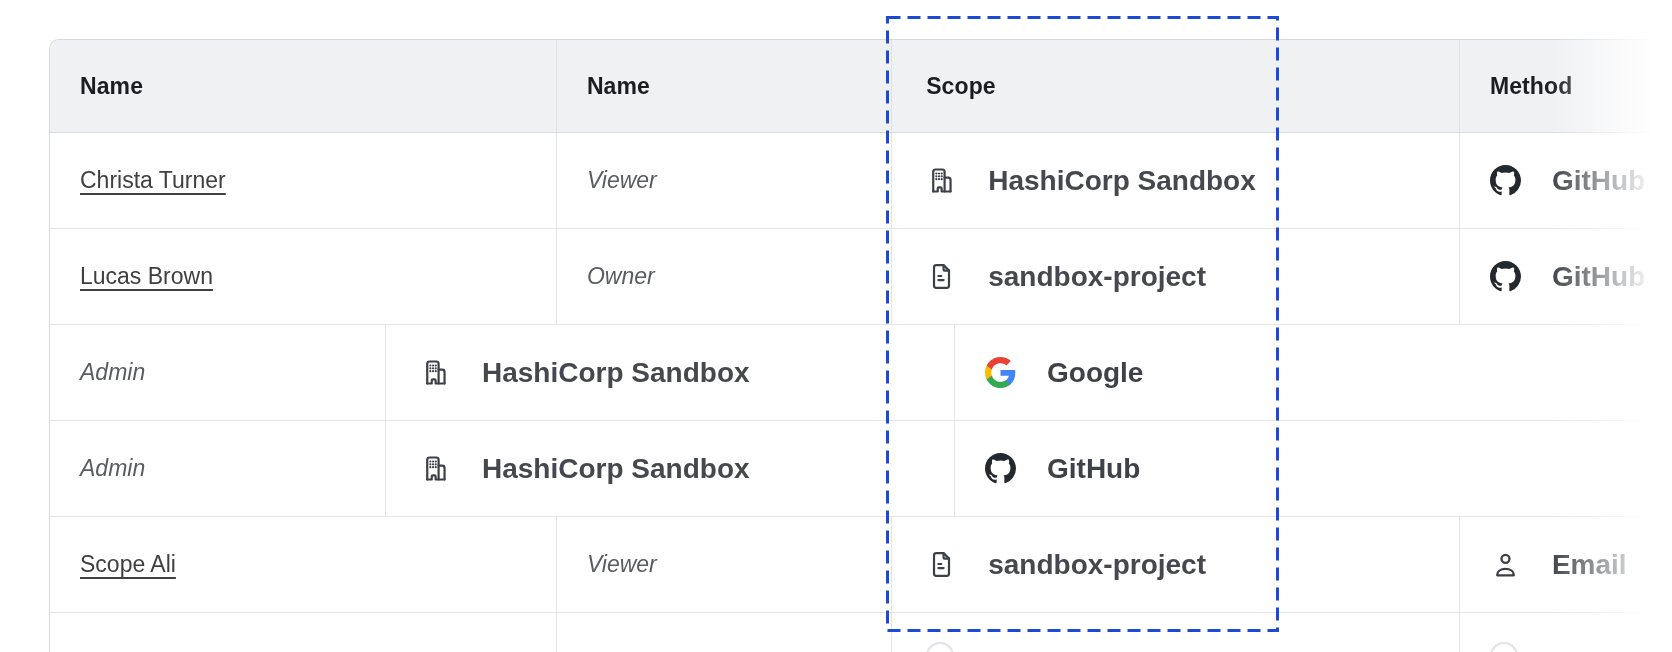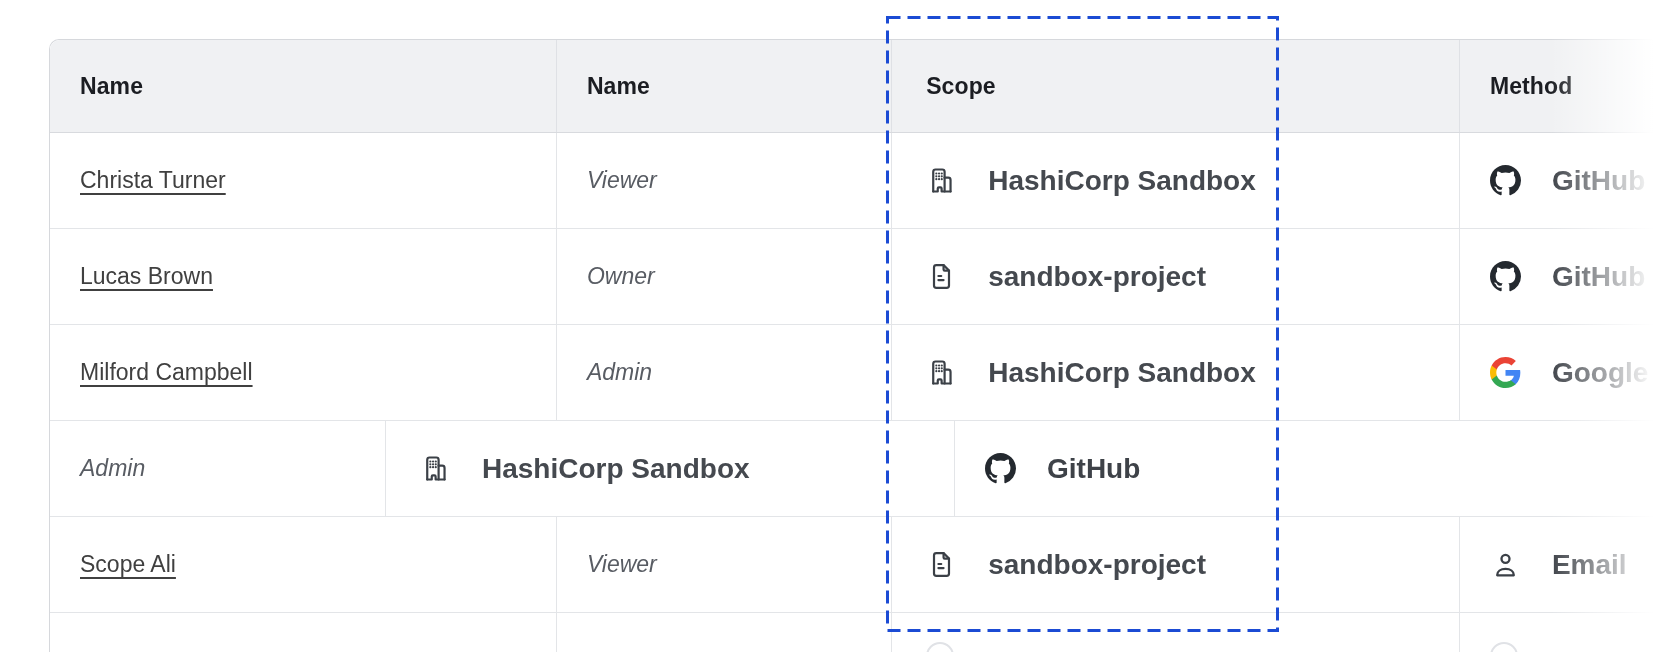--- a/index.html
+++ b/index.html
@@ -165,23 +165,20 @@
       <span class="cell-icon method-cell-icon">
             <svg viewBox="0 0 16 16" fill="#24292f">
               <path d="M8 0C3.58 0 0 3.58 0 8c0 3.54 2.29 6.53 5.47 7.59.4.07.55-.17.55-.38 0-.19-.01-.82-.01-1.49-2.01.37-2.53-.49-2.69-.94-.09-.23-.48-.94-.82-1.13-.28-.15-.68-.52-.01-.53.63-.01 1.08.58 1.23.82.72 1.21 1.87.87 2.33.66.07-.52.28-.87.51-1.07-1.78-.2-3.64-.89-3.64-3.95 0-.87.31-1.59.82-2.15-.08-.2-.36-1.02.08-2.12 0 0 .67-.21 2.2.82.64-.18 1.32-.27 2-.27.68 0 1.36.09 2 .27 1.53-1.04 2.2-.82 2.2-.82.44 1.1.16 1.92.08 2.12.51.56.82 1.27.82 2.15 0 3.07-1.87 3.75-3.65 3.95.29.25.54.73.54 1.48 0 1.07-.01 1.93-.01 2.2 0 .21.15.46.55.38A8.01 8.01 0 0 0 16 8c0-4.42-3.58-8-8-8z"></path>
             </svg>
           </span>
       <span class="cell-text method-text">GitHub</span>
     </div>
   </div>
 
   <div class="tr">
-    <div class="td col-name">
-      <a class="name-link">Milford Campbell</a>
-    </div>
     <div class="td col-role">
       <span class="role-text">Admin</span>
     </div>
     <div class="td col-scope">
       <span class="cell-icon scope-cell-icon">
             <svg viewBox="0 0 24 24" fill="none" stroke="currentColor" stroke-width="1.7" stroke-linecap="round" stroke-linejoin="round">
               <path d="M5.6 20.5V5.3c0-1 .8-1.8 1.8-1.8h5.2c1 0 1.8.8 1.8 1.8v15.2"></path>
               <path d="M14.4 9.8h2.8c1 0 1.8.8 1.8 1.8v8.9"></path>
               <path d="M5.6 20.5h3.5v-2.3c0-.5.4-.9.9-.9h1.2c.5 0 .9.4.9.9v2.3H19"></path>
               <g fill="currentColor" stroke="none">

